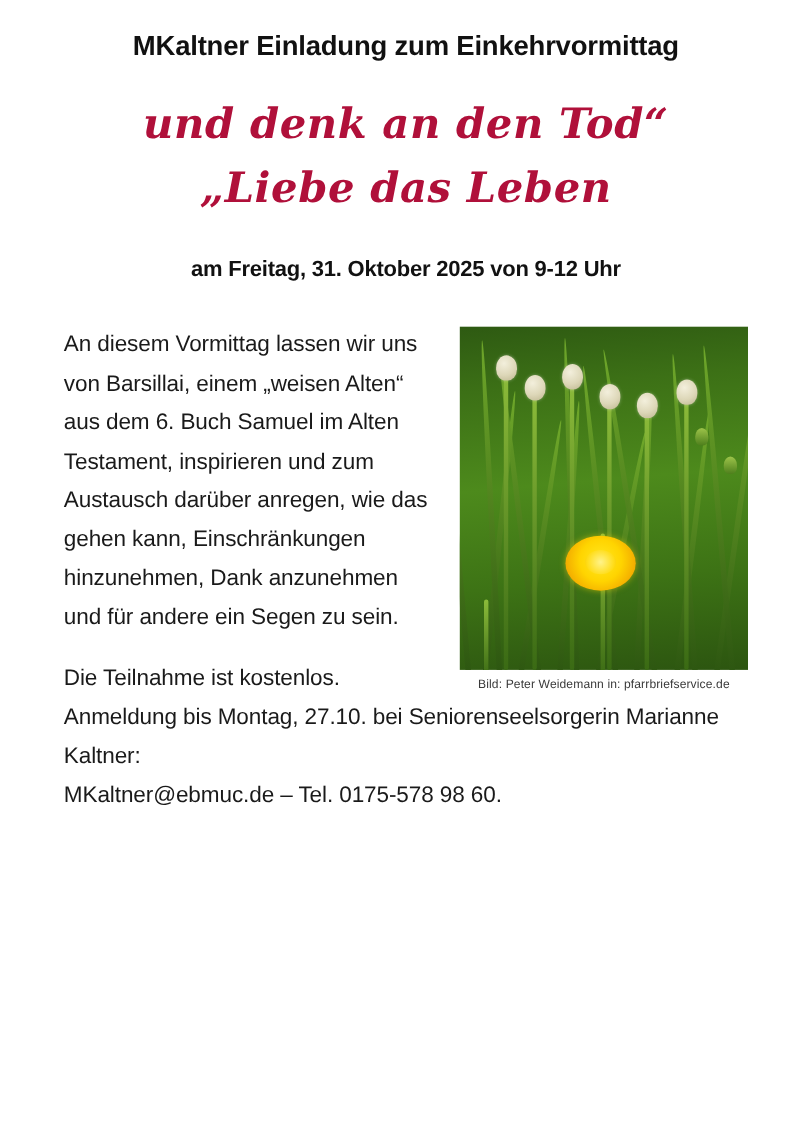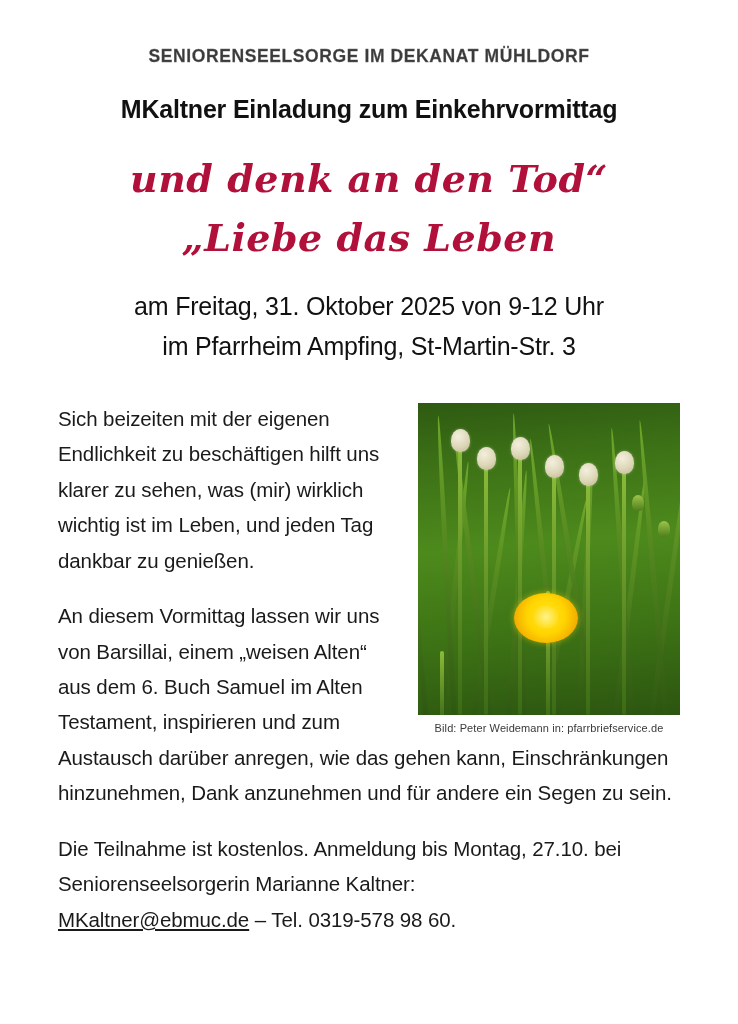--- a/index.html
+++ b/index.html
@@ -51,23 +51,23 @@
     font-weight: bold;
     font-style: italic;
     font-size: 38px;
     line-height: 1.55;
     letter-spacing: 0.5px;
   }
   .title-block .title-line { display: block; }
 
   .when-block {
     text-align: center;
-    margin-top: 18px;
-    font-weight: normal;
-    font-size: 25px;
+    margin-top: 28px;
+    font-weight: bold;
+    font-size: 20px;
     line-height: 1.62;
     color: #111;
     letter-spacing: -0.2px;
   }
   .when-block .when-line { display: block; }
 
   .body-area {
     margin-top: 34px;
     position: relative;
   }
@@ -148,41 +148,38 @@
   .para {
     font-size: 20.5px;
     line-height: 1.73;
     color: #1a1a1a;
     margin: 0 0 20px 0;
     letter-spacing: -0.1px;
   }
   .para.first { margin-top: 0; }
 
   .contact-link {
-    text-decoration: underline;
     color: #1a1a1a;
   }
 </style>
 </head>
 <body>
 
 <div class="page">
 
-  <div class="org-header">SENIORENSEELSORGE IM DEKANAT MÜHLDORF</div>
 
   <div class="invite-line">MKaltner Einladung zum Einkehrvormittag</div>
 
   <div class="title-block">
     <span class="title-line">und denk an den Tod“</span>
     <span class="title-line">„Liebe das Leben</span>
   </div>
 
   <div class="when-block">
     <span class="when-line">am Freitag, 31. Oktober 2025 von 9-12 Uhr</span>
-    <span class="when-line">im Pfarrheim Ampfing, St-Martin-Str. 3</span>
   </div>
 
   <div class="body-area">
 
     <div class="figure">
       <div class="photo">
         <div class="blade" style="left:6px;  height:300px; transform: rotate(-5deg);"></div>
         <div class="blade" style="left:20px; height:265px; transform: rotate(6deg);"></div>
         <div class="blade" style="left:34px; height:310px; transform: rotate(-3deg);"></div>
         <div class="blade" style="left:52px; height:240px; transform: rotate(9deg);"></div>
@@ -215,25 +212,24 @@
         <div class="seedhead" style="left:197px; top:48px;"></div>
 
         <div class="bud" style="left:214px; top:92px;"></div>
         <div class="bud" style="left:240px; top:118px;"></div>
 
         <div class="flower"></div>
       </div>
       <div class="photo-credit">Bild: Peter Weidemann in: pfarrbriefservice.de</div>
     </div>
 
-    <p class="para first">Sich beizeiten mit der eigenen Endlichkeit zu beschäftigen hilft uns klarer zu sehen, was (mir) wirklich wichtig ist im Leben, und jeden Tag dankbar zu genießen.</p>
 
     <p class="para">An diesem Vormittag lassen wir uns von Barsillai, einem „weisen Alten“ aus dem 6. Buch Samuel im Alten Testament, inspirieren und zum Austausch darüber anregen, wie das gehen kann, Einschränkungen hinzunehmen, Dank anzunehmen und für andere ein Segen zu sein.</p>
 
     <p class="para">
       <span>Die Teilnahme ist kostenlos. Anmeldung bis Montag, 27.10. bei Seniorenseelsorgerin Marianne Kaltner:</span>
       <br>
-      <a class="contact-link">MKaltner@ebmuc.de</a><span> – Tel. 0319-578 98 60.</span>
+      <a class="contact-link">MKaltner@ebmuc.de</a><span> – Tel. 0175-578 98 60.</span>
     </p>
 
   </div>
 
 </div>
 
 </body></html>

